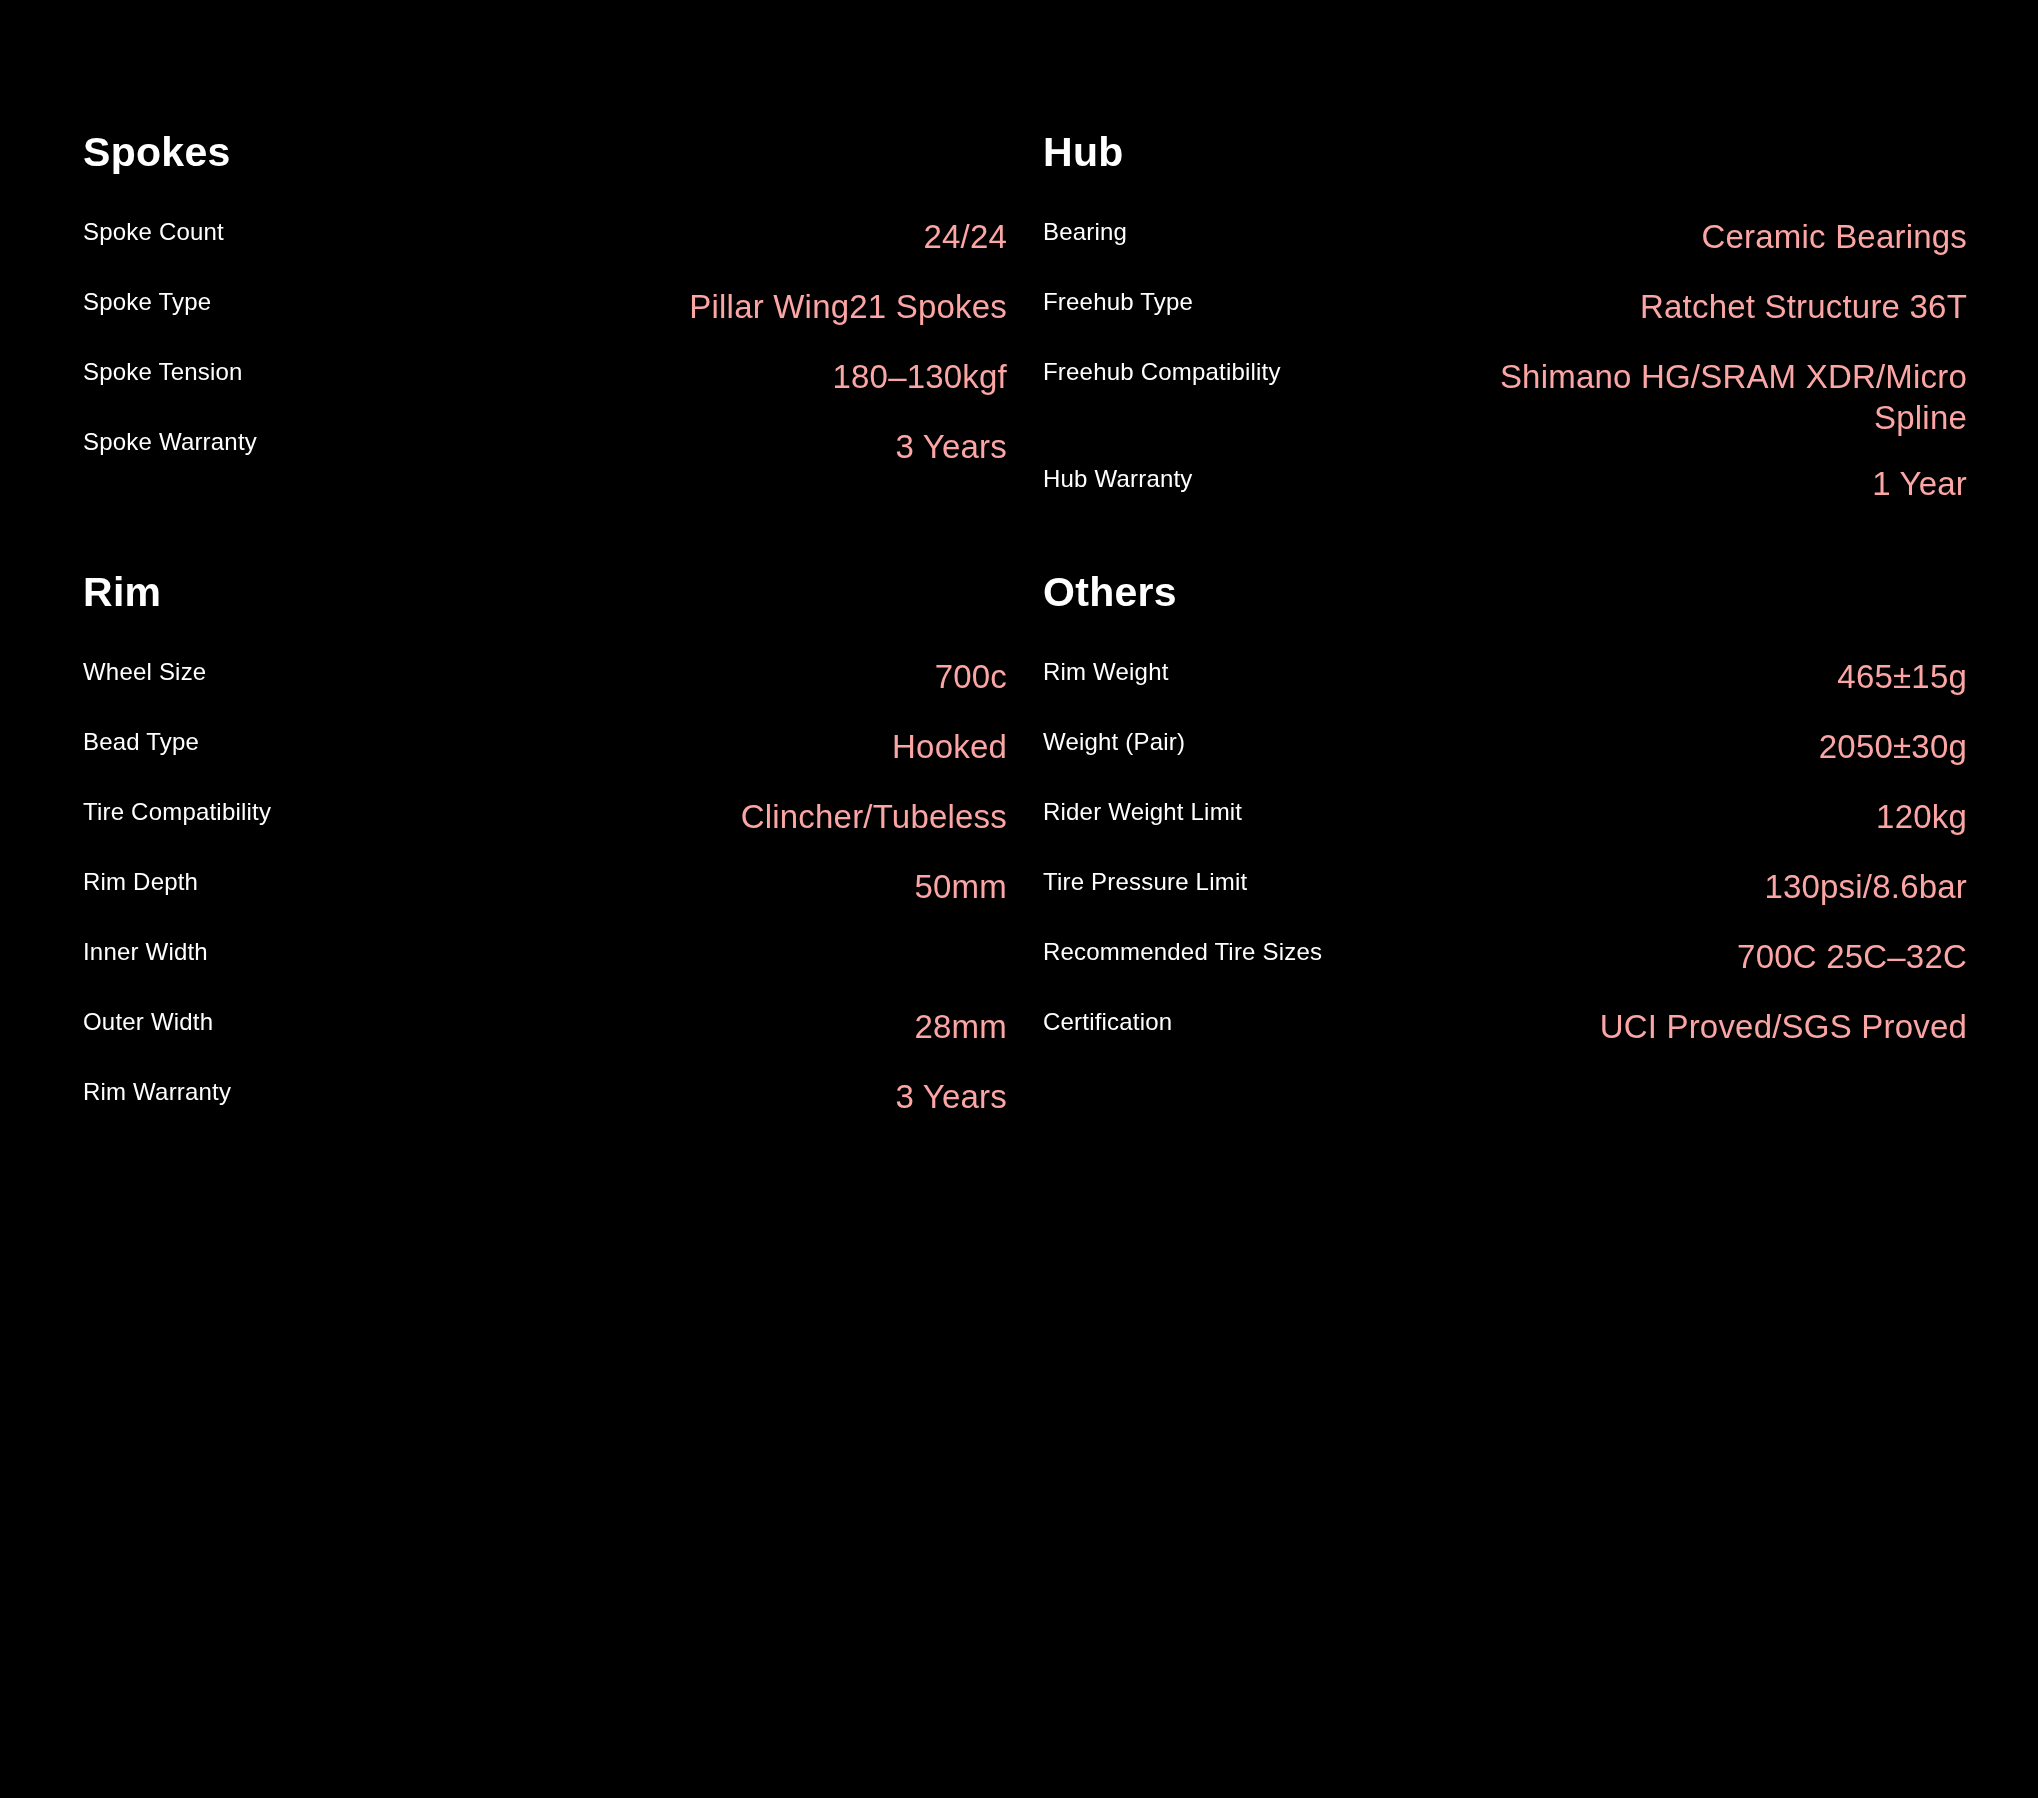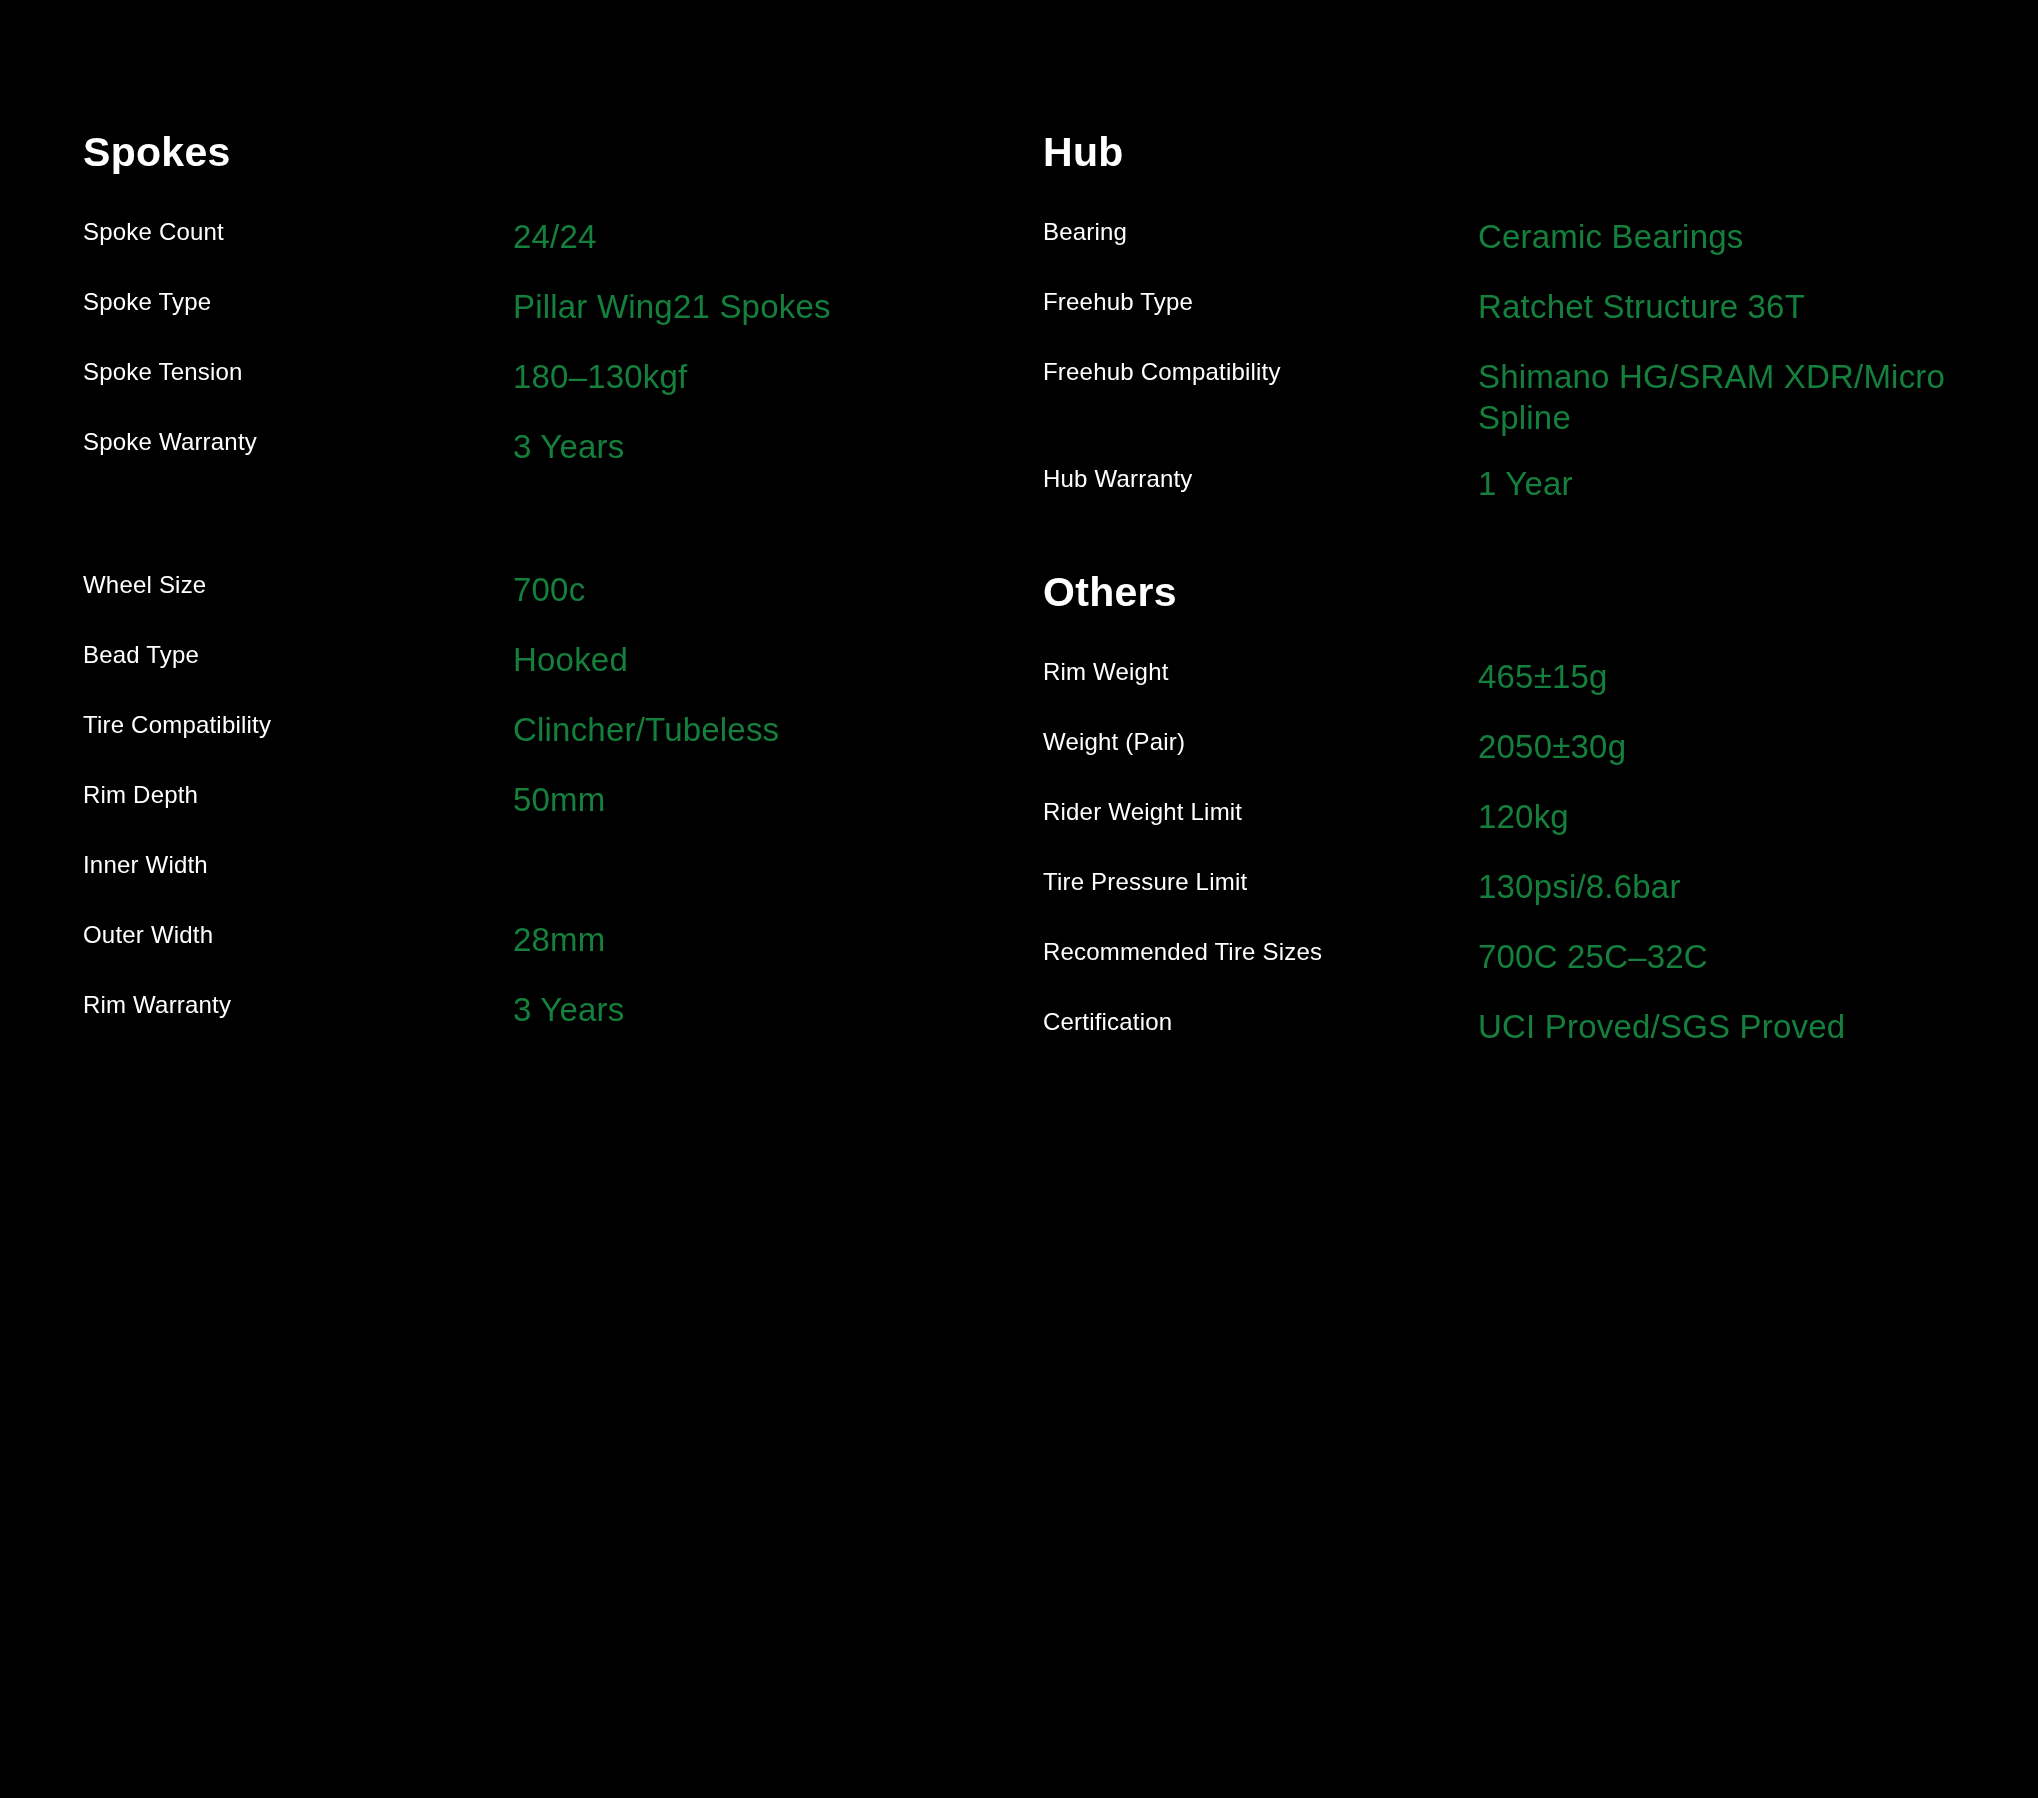--- a/index.html
+++ b/index.html
@@ -55,23 +55,24 @@
     color: #ffffff;
     line-height: 1.22;
     letter-spacing: 0.2px;
     padding-right: 15.6px;
     box-sizing: border-box;
   }
   .spec-value {
     flex: 1 1 auto;
     font-size: 33px;
     font-weight: 400;
-    color: #15803d;
+    color: #fca5a5;
     line-height: 1.22;
     letter-spacing: 0.2px;
+    text-align: right;
   }
   .spec-row.tall .spec-label,
   .spec-row.tall .spec-value {
     line-height: 1.24;
   }
   .section-rim .spec-label { flex-basis: 430px; }
   .section-others .spec-label { flex-basis: 435px; }
   .section-hub .spec-label { flex-basis: 435px; }
   .section-spokes .spec-label { flex-basis: 430px; }
 </style>
@@ -115,20 +116,21 @@
         <div class="spec-label">Freehub Compatibility</div>
         <div class="spec-value">Shimano HG/SRAM XDR/Micro Spline</div>
       </div>
       <div class="spec-row">
         <div class="spec-label">Hub Warranty</div>
         <div class="spec-value">1 Year</div>
       </div>
     </div>
 
     <div class="section section-rim">
+      <div class="section-title">Rim</div>
       <div class="spec-row">
         <div class="spec-label">Wheel Size</div>
         <div class="spec-value">700c</div>
       </div>
       <div class="spec-row">
         <div class="spec-label">Bead Type</div>
         <div class="spec-value">Hooked</div>
       </div>
       <div class="spec-row">
         <div class="spec-label">Tire Compatibility</div>

